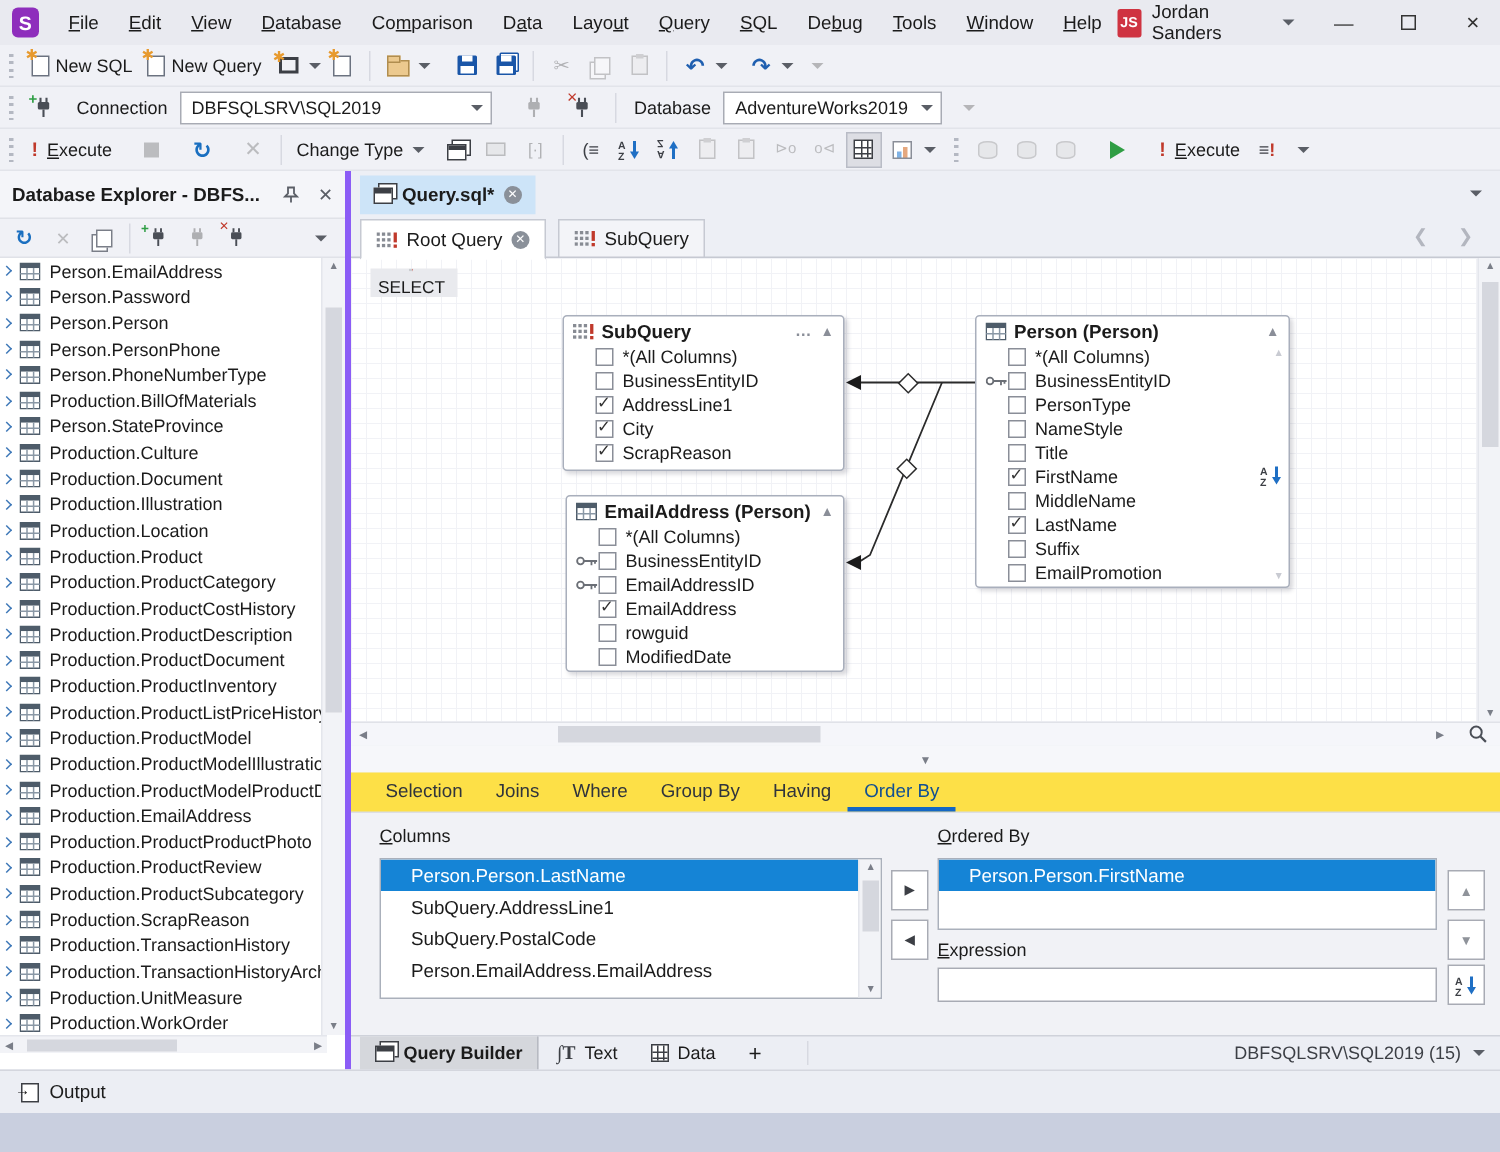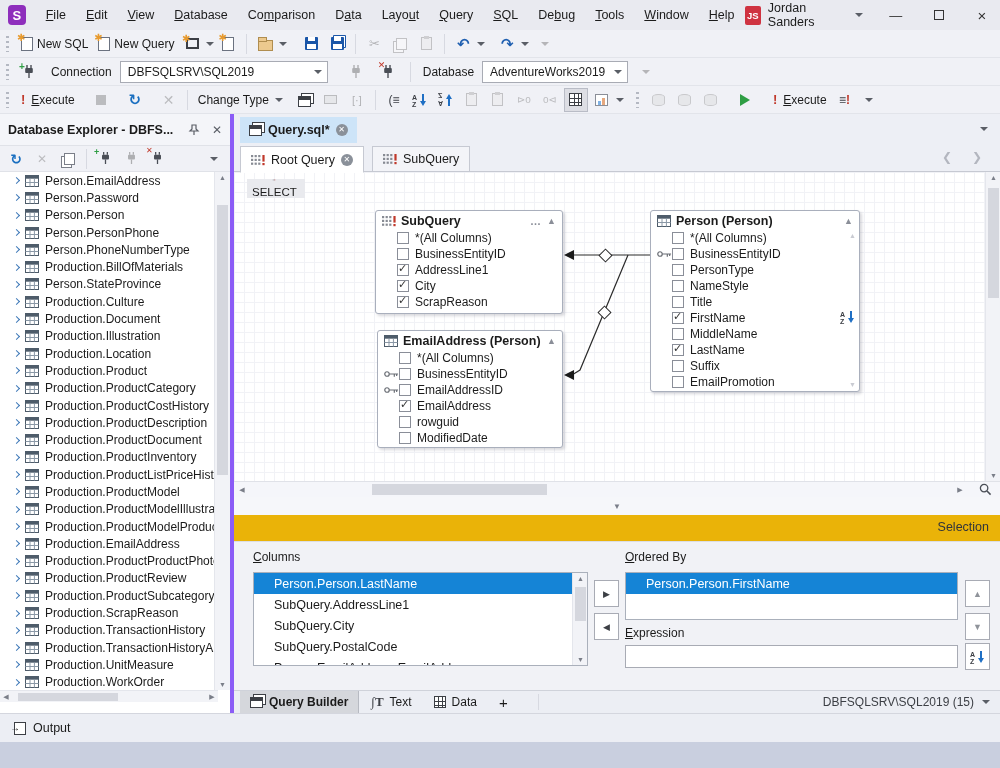--- a/index.html
+++ b/index.html
@@ -45,21 +45,21 @@
   .winstack { width:13px; height:11px; border:1px solid #3c3f45; background:linear-gradient(#3c3f45,#3c3f45) 0 0/100% 3px no-repeat,#fff; box-shadow:3px -3px 0 -1px #fff,3px -3px 0 0 #3c3f45; margin:3px 0 0 0; }
   .play { width:0; height:0; border-left:10px solid #2f9e44; border-top:6px solid transparent; border-bottom:6px solid transparent; }
   .chart-ic { width:13px; height:12px; border:1px solid #8a8e98; background:linear-gradient(#7fb2e5,#7fb2e5) 2px 6px/3px 5px no-repeat, linear-gradient(#e5a87f,#e5a87f) 6px 3px/3px 8px no-repeat,#fff; }
 
   
   #explorer { position:absolute; left:0; top:114px; width:234px; height:599px; background:#fff; border-right:4px solid #8b5cf6; }
   #explorer-header { height:32px; background:#f4f5f9; border-bottom:1px solid #e0e2e8; display:flex; align-items:center; padding:0 8px; }
   #explorer-title { font-size:12.5px; font-weight:bold; flex:1; white-space:nowrap; overflow:hidden; }
   #explorer-toolbar { height:26px; background:#f0f1f6; border-bottom:1px solid #e0e2e8; display:flex; align-items:center; padding:0 4px; gap:2px; }
   #tree { position:absolute; left:0; top:58px; width:218px; height:518px; overflow:hidden; background:#fff; }
-  .trow { display:flex; align-items:center; height:17.3px; padding-left:14px; gap:6px; white-space:nowrap; }
+  .trow { display:flex; align-items:center; height:17.3px; padding-left:2px; gap:6px; white-space:nowrap; }
   .chev { width:5px; height:5px; border-right:1.6px solid #3e78b8; border-bottom:1.6px solid #3e78b8; transform:rotate(-45deg); flex:none; }
   .ticon { width:14px; height:12px; flex:none; }
   .tlabel { font-size:12px; }
   .vscroll { position:absolute; background:#f2f3f7; }
   .hscroll { position:absolute; background:#f2f3f7; }
   .thumb { position:absolute; background:#d5d7de; }
   .sarrow { position:absolute; font-size:7px; color:#7a7e88; width:15px; text-align:center; }
   #tree-vscroll { right:0; top:58px; width:16px; height:518px; border-left:1px solid #e4e6ec; }
   #tree-hscroll { left:0; bottom:11px; width:218px; height:12px; border-top:1px solid #e4e6ec; }
 
@@ -95,21 +95,21 @@
   #joins-svg { position:absolute; left:0; top:0; pointer-events:none; }
 
   
   #canvas-hscroll { left:0; top:367px; width:766px; height:16px; background:#f5f6fa; border-top:1px solid #e0e2e8; }
   #canvas-vscroll { left:751px; top:58px; width:15px; height:309px; border-left:1px solid #e4e6ec; background:#f2f3f7; }
   #collapse-strip { position:absolute; left:0; top:383px; width:766px; height:18px; background:#f6f7fa; display:flex; align-items:center; justify-content:center; }
   #collapse-strip .vchev { font-size:8px; color:#7a7e88; }
   .magn { width:13px; height:13px; }
 
   
-  #builder-tabbar { position:absolute; left:0; top:401px; width:766px; height:27px; background:#eab308; border-bottom:1px solid #dcdee4; display:flex; align-items:flex-end; padding-left:12px;flex-direction:column; }
+  #builder-tabbar { position:absolute; left:0; top:401px; width:766px; height:27px; background:#fde047; border-bottom:1px solid #dcdee4; display:flex; align-items:flex-end; padding-left:12px; }
   .btab { padding:5px 11px 4px 11px; font-size:12.5px; color:#30343c; border-bottom:3px solid transparent; }
   .btab.active { color:#114f92; border-bottom-color:#1467c4; }
 
   
   #builder-panel { position:absolute; left:0; top:428px; width:766px; height:148px; background:#f1f2f6; }
   .plabel { position:absolute; font-size:12px; }
   .listbox { position:absolute; background:#fff; border:1px solid #aab0bb; overflow:hidden; }
   .lrow { height:21px; display:flex; align-items:center; padding-left:20px; font-size:12.5px; white-space:nowrap; }
   .lrow.sel { background:#1584d6; color:#fff; }
   .sqbtn { position:absolute; width:25px; height:27px; background:#fff; border:1px solid #a8abb4; display:flex; align-items:center; justify-content:center; font-size:9px; color:#3c3f45; }
@@ -1017,23 +1017,20 @@
 
     <div class="listbox" style="left:19px;top:30px;width:335px;height:94px;">
       <div style="width:318px;">
         <div class="lrow sel">
             <span>Person.Person.LastName</span>
           </div>
           <div class="lrow">
             <span>SubQuery.AddressLine1</span>
           </div>
           <div class="lrow">
-            <span>SubQuery.City</span>
-          </div>
-          <div class="lrow">
             <span>SubQuery.PostalCode</span>
           </div>
           <div class="lrow">
             <span>Person.EmailAddress.EmailAddress</span>
           </div>
       </div>
       <div class="vscroll" style="right:0;top:0;width:15px;height:92px;border-left:1px solid #e4e6ec;">
         <span class="sarrow" style="top:2px;left:0;">▲</span>
         <div class="thumb" style="left:2px;top:14px;width:11px;height:34px;"></div>
         <span class="sarrow" style="bottom:2px;left:0;">▼</span>

